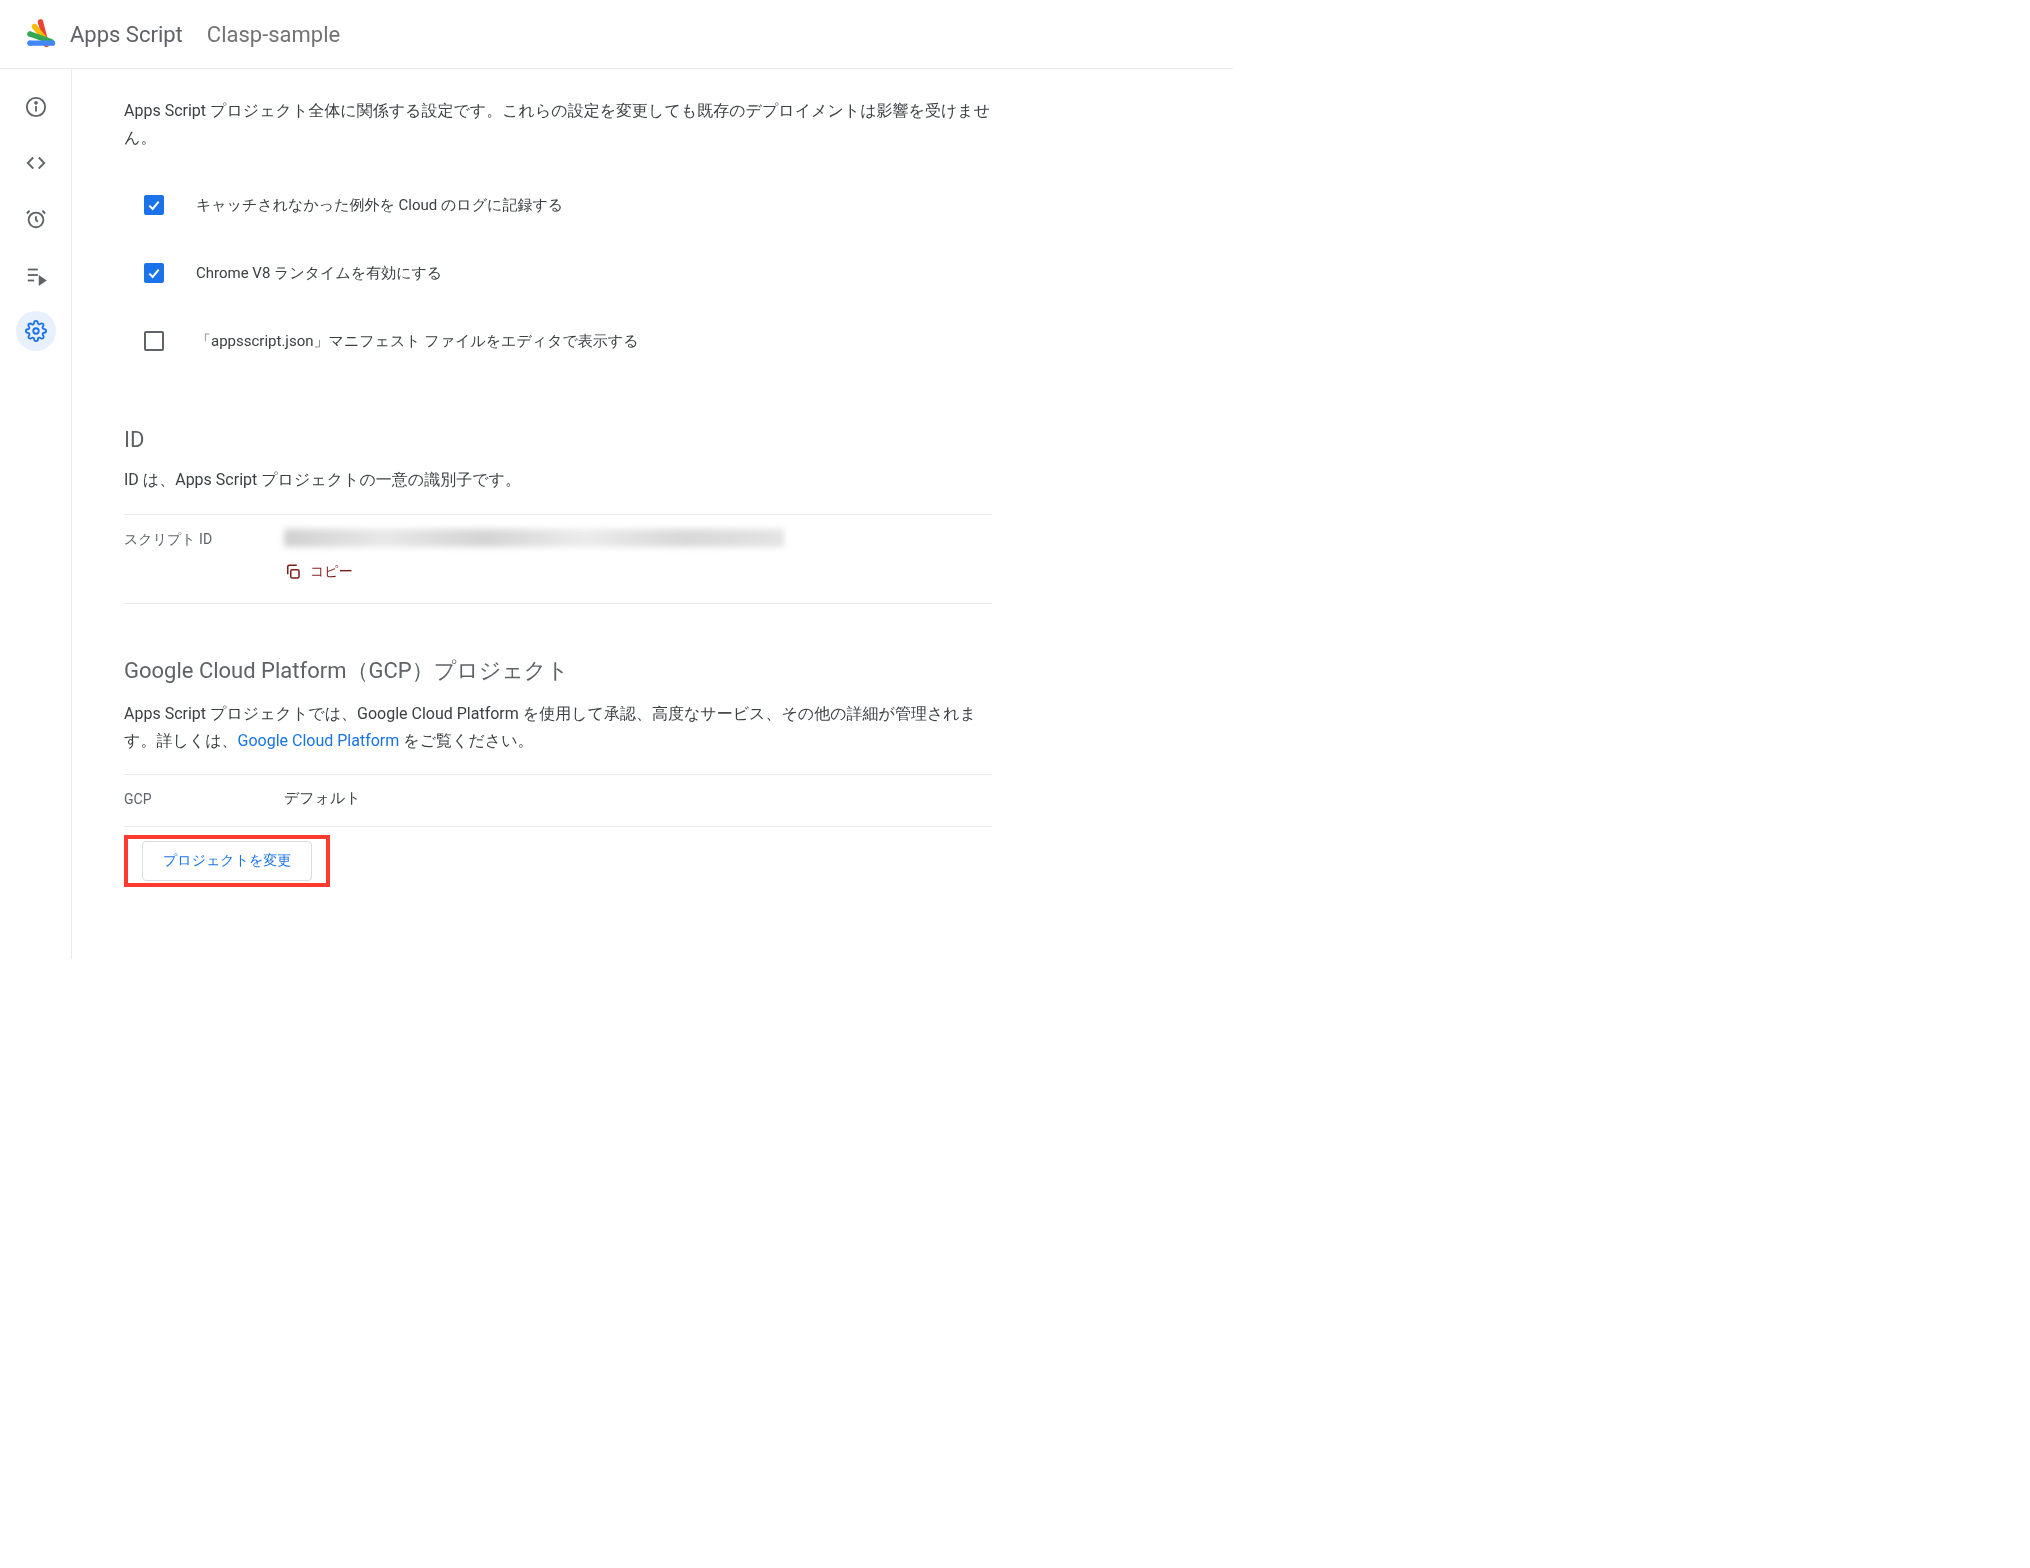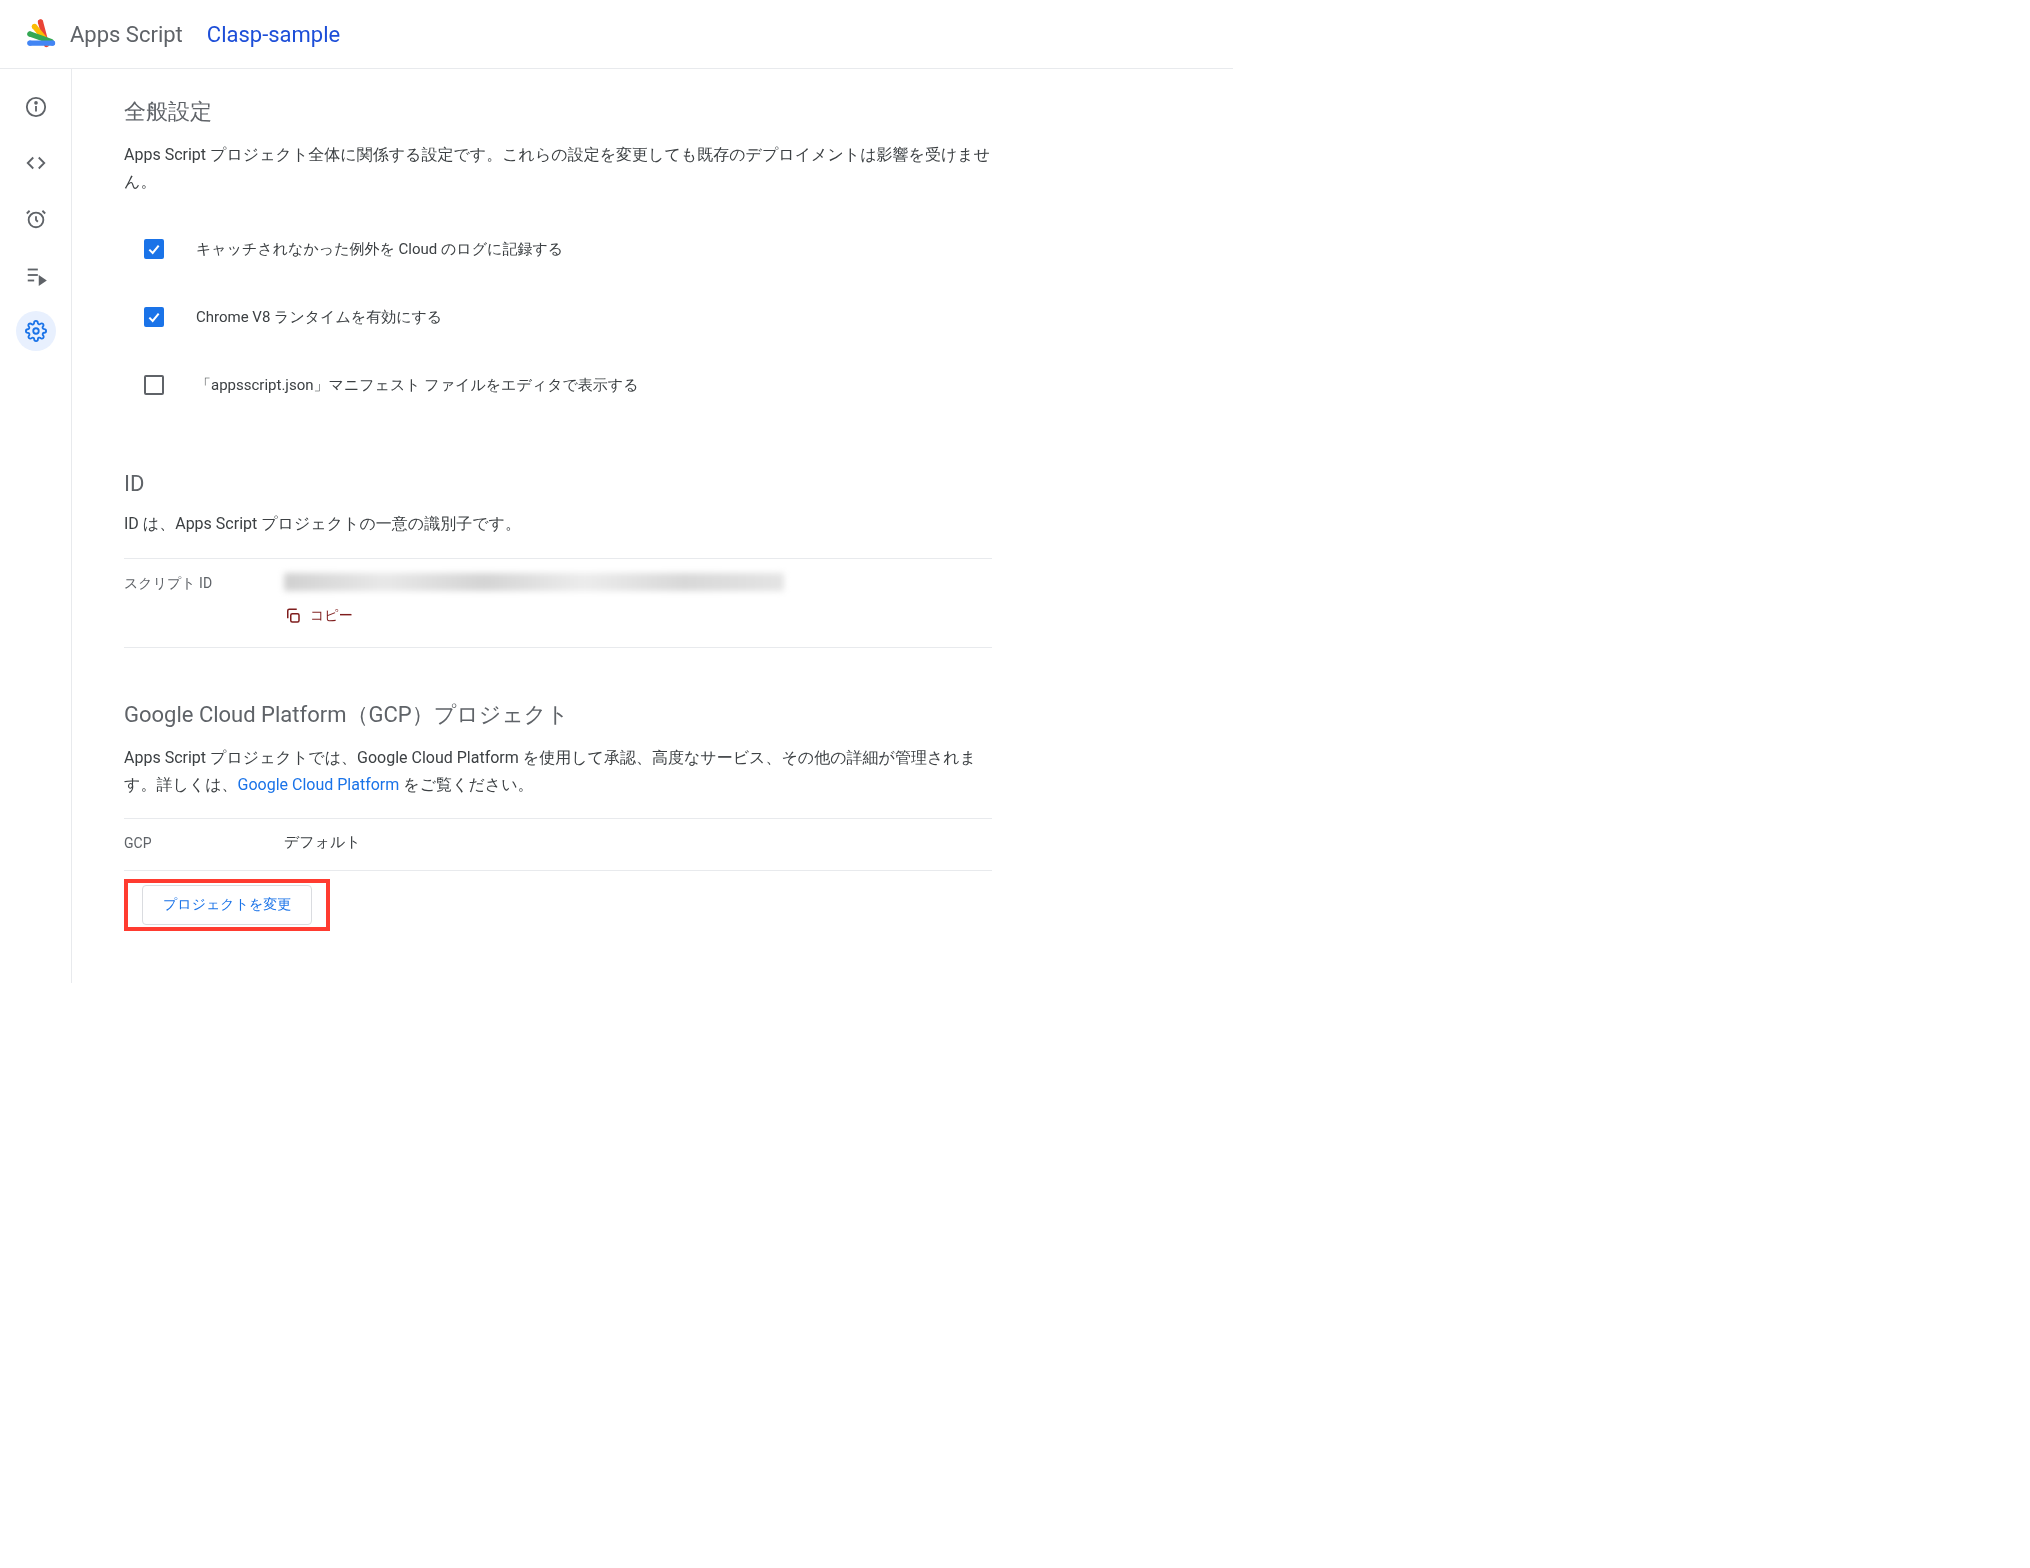--- a/index.html
+++ b/index.html
@@ -22,21 +22,21 @@
   gap: 10px;
 }
 .logo-svg { width: 36px; height: 36px; }
 .product-name {
   font-size: 22px;
   font-weight: 400;
   color: #5f6368;
 }
 .project-name {
   font-size: 22px;
-  color: #1d4ed8;
+  color: #737373;
 }
 .body-wrap { display: flex; }
 .nav {
   width: 72px;
   border-right: 1px solid #e8eaed;
   padding-top: 18px;
   display: flex;
   flex-direction: column;
   align-items: center;
   gap: 16px;
@@ -209,21 +209,20 @@
       <svg width="22" height="22" viewBox="0 0 24 24" fill="none" stroke="currentColor" stroke-width="2">
           <circle cx="12" cy="12" r="3"></circle>
           <path d="M19.4 15a1.65 1.65 0 00.33 1.82l.06.06a2 2 0 11-2.83 2.83l-.06-.06a1.65 1.65 0 00-1.82-.33 1.65 1.65 0 00-1 1.51V21a2 2 0 11-4 0v-.09a1.65 1.65 0 00-1-1.51 1.65 1.65 0 00-1.82.33l-.06.06a2 2 0 11-2.83-2.83l.06-.06a1.65 1.65 0 00.33-1.82 1.65 1.65 0 00-1.51-1H3a2 2 0 110-4h.09a1.65 1.65 0 001.51-1 1.65 1.65 0 00-.33-1.82l-.06-.06a2 2 0 112.83-2.83l.06.06a1.65 1.65 0 001.82.33h0a1.65 1.65 0 001-1.51V3a2 2 0 114 0v.09a1.65 1.65 0 001 1.51h0a1.65 1.65 0 001.82-.33l.06-.06a2 2 0 112.83 2.83l-.06.06a1.65 1.65 0 00-.33 1.82v0a1.65 1.65 0 001.51 1H21a2 2 0 110 4h-.09a1.65 1.65 0 00-1.51 1z"></path>
         </svg>
     </div>
   </div>
 
   <div class="content">
 
     <div class="section">
-      <div class="section-title">全般設定</div>
       <div class="section-desc">Apps Script プロジェクト全体に関係する設定です。これらの設定を変更しても既存のデプロイメントは影響を受けません。</div>
 
       <div class="checkbox-row">
         <div class="chk-wrap">
           <div class="chk checked">
             <svg viewBox="0 0 24 24">
                 <polyline points="5 13 10 18 19 7" fill="none" stroke="#fff" stroke-width="3"></polyline>
               </svg>
           </div>
         </div>

